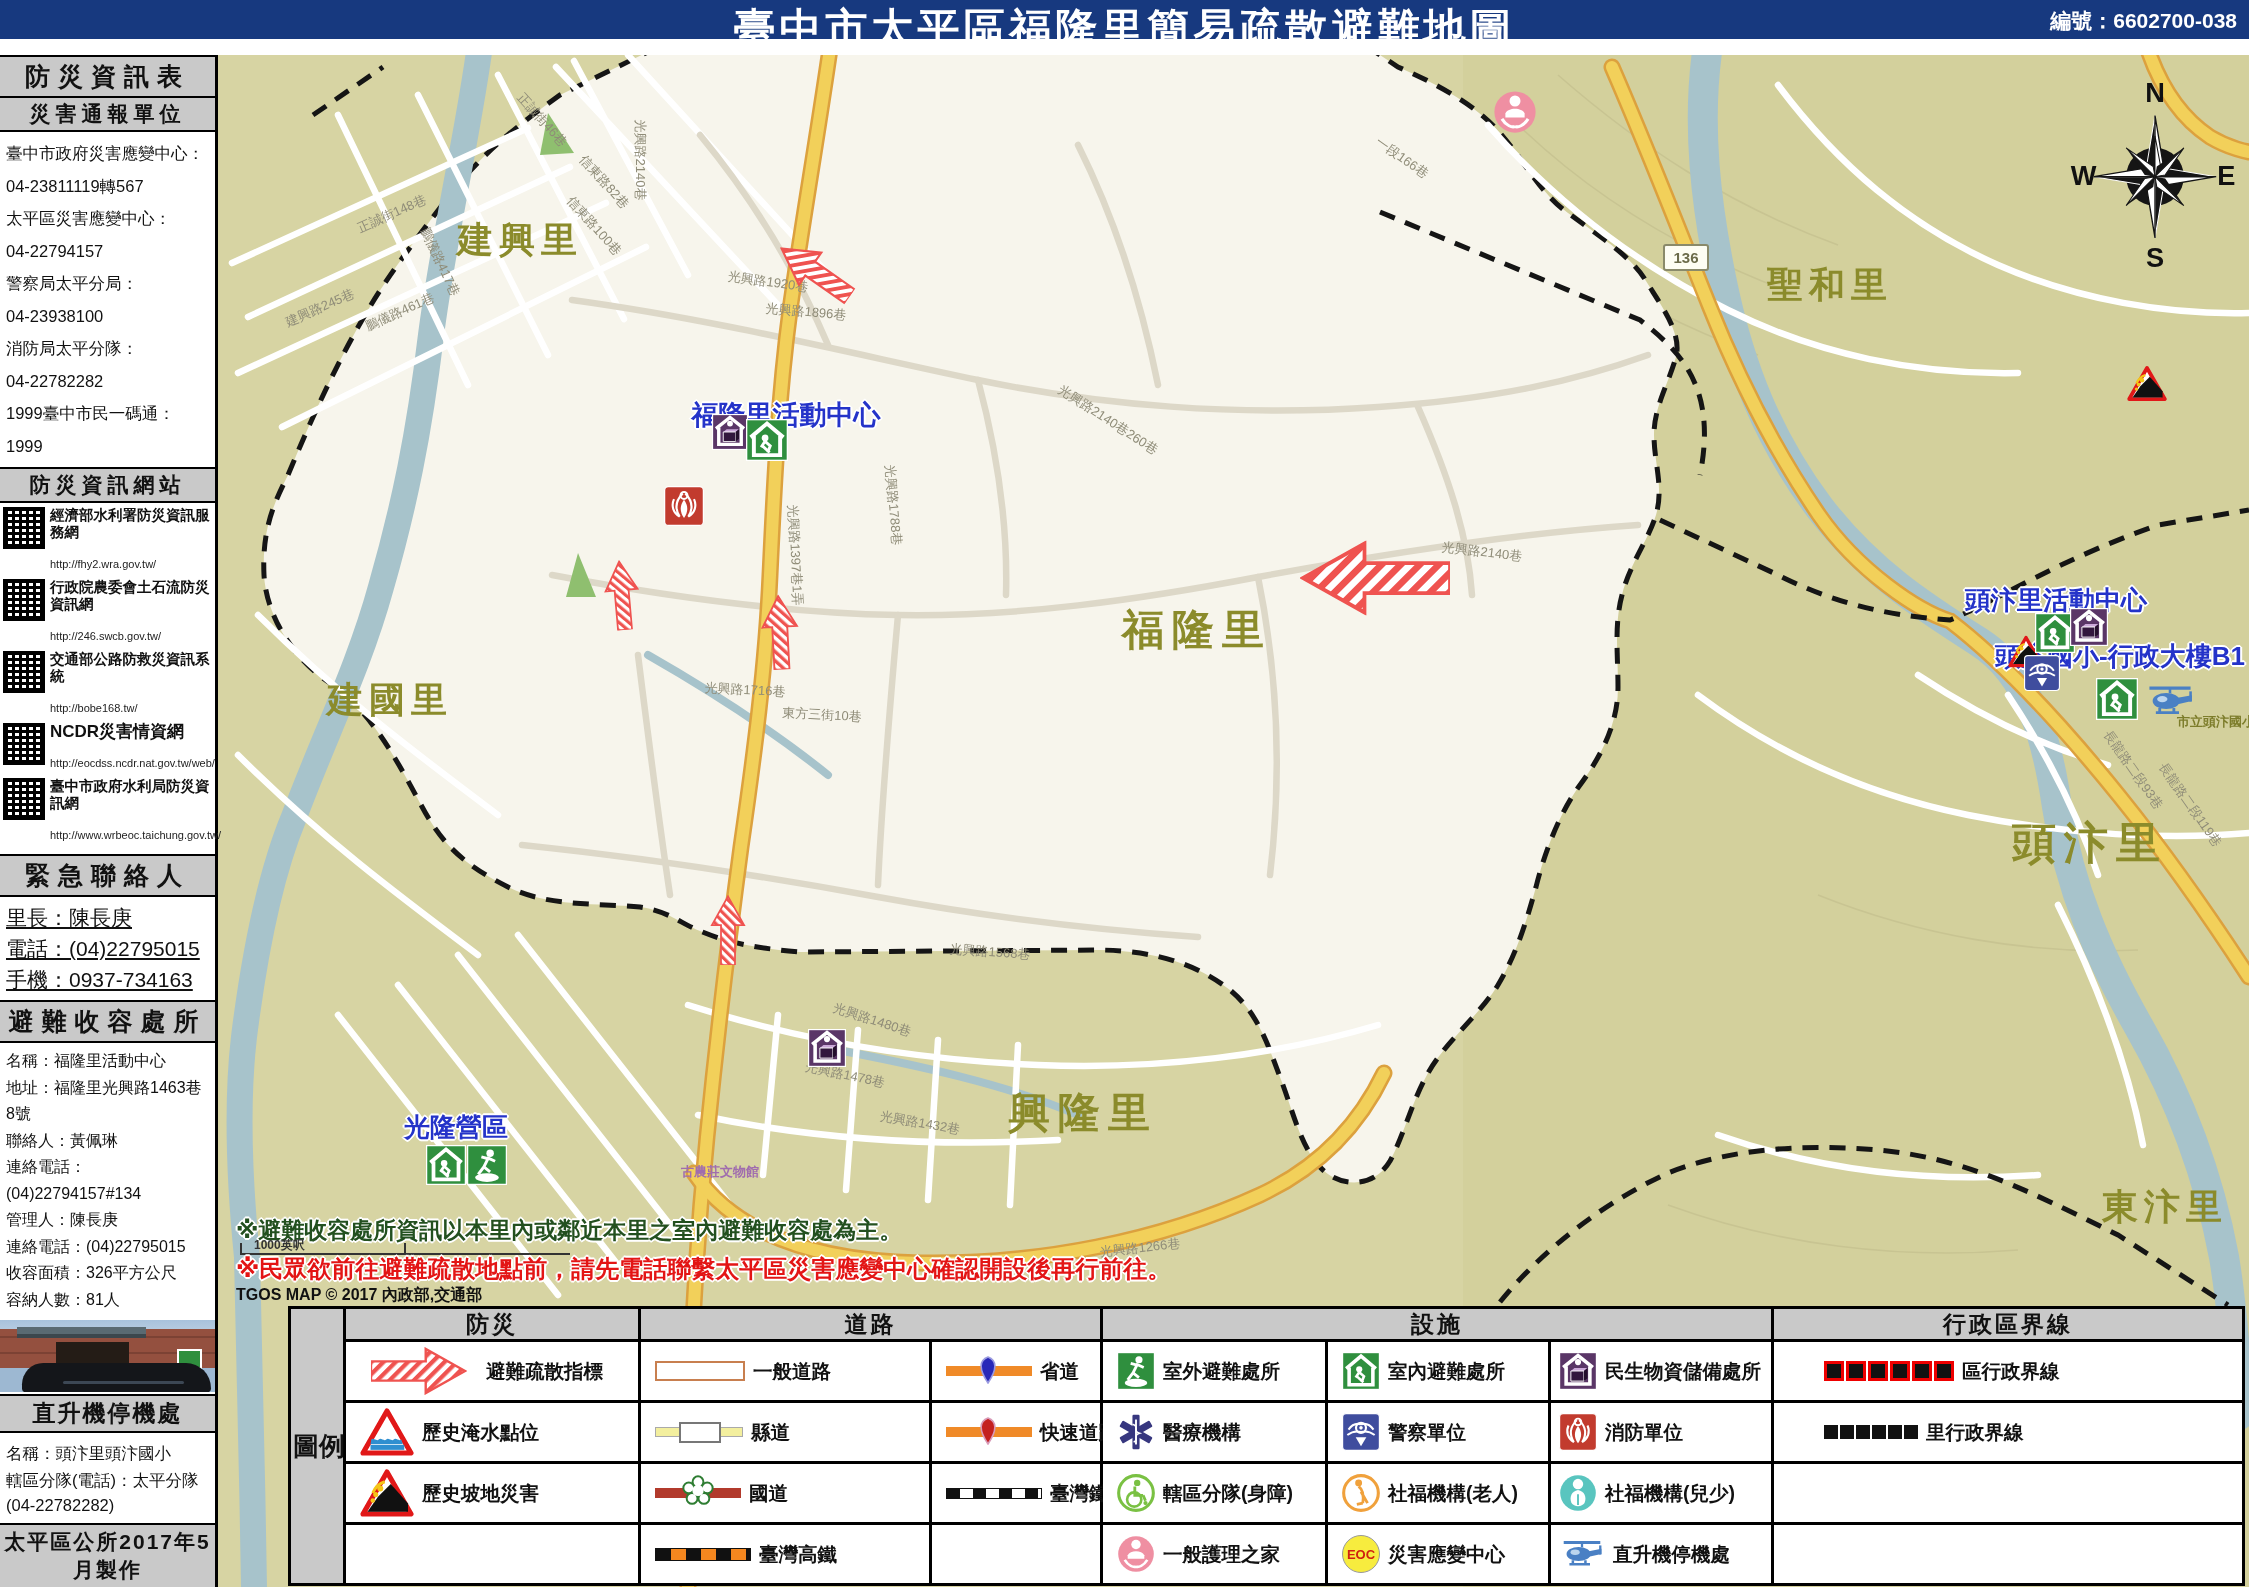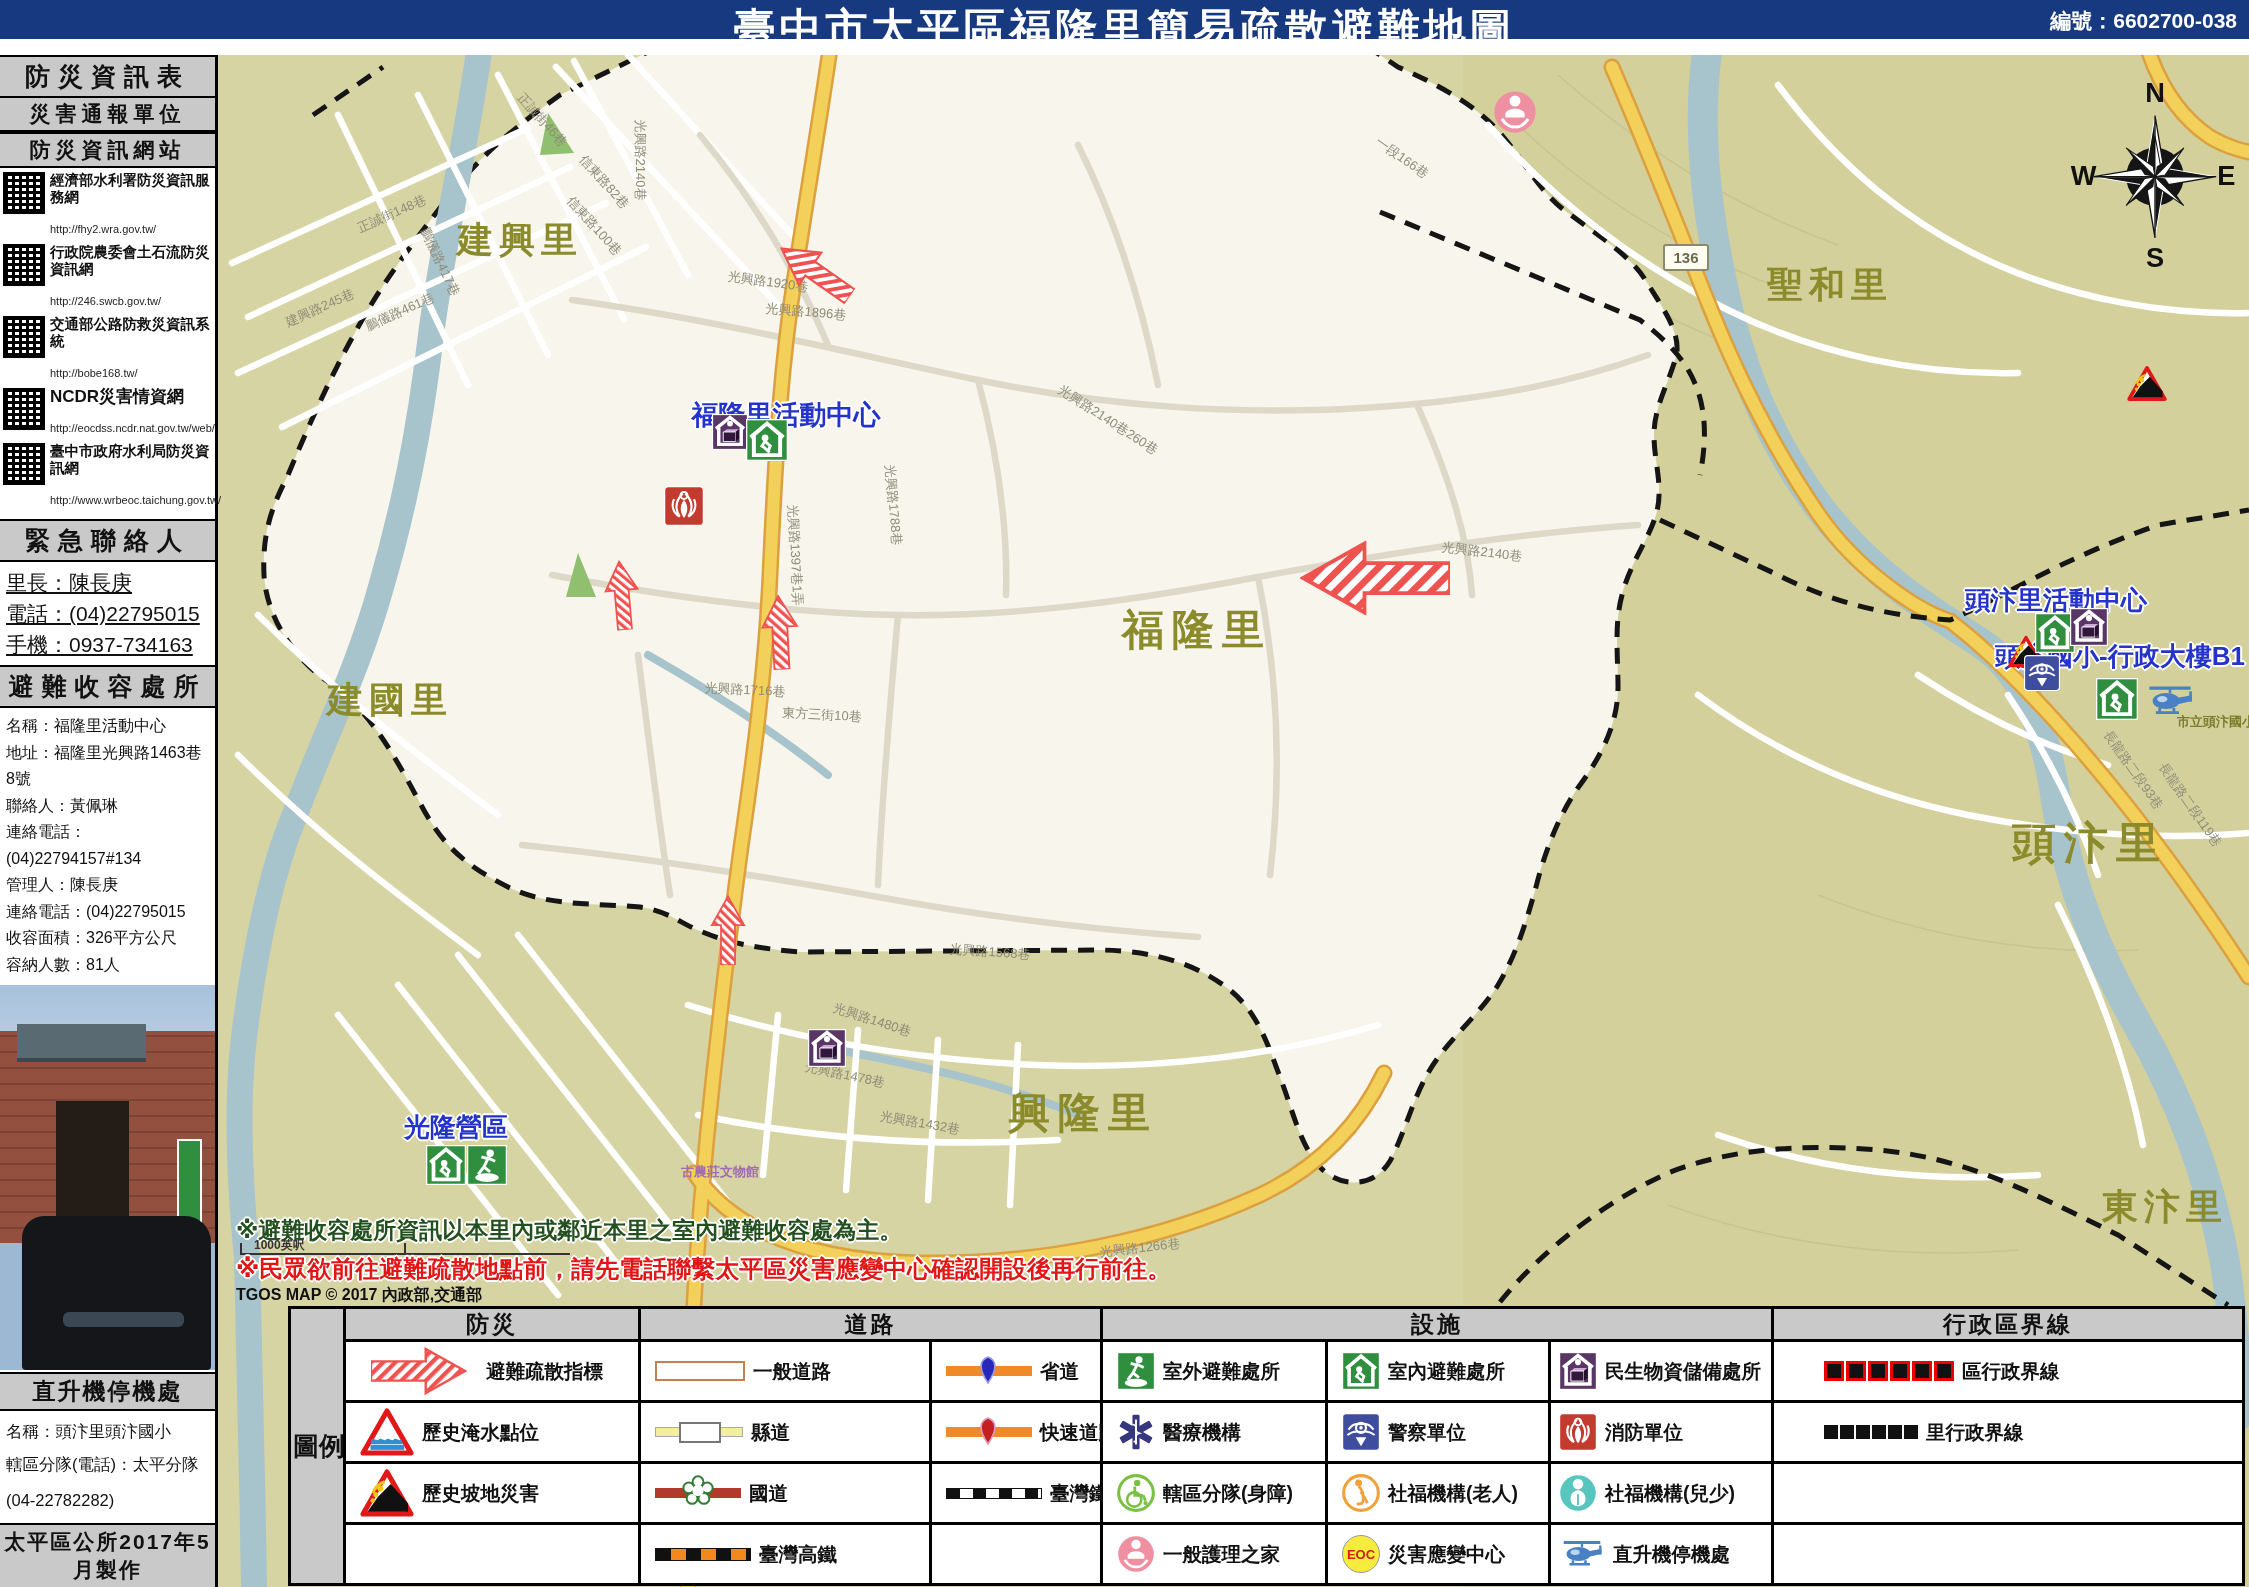--- a/index.html
+++ b/index.html
@@ -412,20 +412,31 @@
   </div>
 
   <div id="topbar">
     <div id="title">臺中市太平區福隆里簡易疏散避難地圖</div>
     <div id="code">編號：6602700-038</div>
   </div>
 
   <div id="sidebar">
     <div class="shead big">防災資訊表</div>
     <div class="shead mid" style="border-top:none">災害通報單位</div>
+    <div class="stext phones">
+      <div>臺中市政府災害應變中心：</div>
+      <div>04-23811119轉567</div>
+      <div>太平區災害應變中心：</div>
+      <div>04-22794157</div>
+      <div>警察局太平分局：</div>
+      <div>04-23938100</div>
+      <div>消防局太平分隊：</div>
+      <div>04-22782282</div>
+      <div>1999臺中市民一碼通：1999</div>
+    </div>
     <div class="shead mid">防災資訊網站</div>
     <div class="sites">
       <div class="site">
         <div class="qr"></div>
         <div class="sitetxt">
             <div class="sitename">經濟部水利署防災資訊服務網</div>
         <div class="siteurl">http://fhy2.wra.gov.tw/</div>
           </div>
       </div>
       <div class="site">
@@ -480,21 +491,21 @@
         <div class="ph-awning"></div>
       <div class="ph-door"></div>
         <div class="ph-sign"></div>
       <div class="ph-car">
           <div class="ph-carwin"></div>
         </div>
     </div>
     <div class="shead mid" style="letter-spacing:2px;font-size:23px">直升機停機處</div>
     <div class="stext heli">
       <div>名稱：頭汴里頭汴國小</div>
-      <div style="line-height:36px">轄區分隊(電話)：太平分隊(04-22782282)</div>
+      <div style="line-height:25px">轄區分隊(電話)：太平分隊(04-22782282)</div>
     </div>
     <div class="shead big" id="sfoot">太平區公所2017年5月製作</div>
   </div>
 
   <div id="legend">
     <div class="lc" id="lgl">圖例</div>
     <div class="lc lh" style="grid-column:2;grid-row:1">防災</div>
     <div class="lc lh" style="grid-column:3/5;grid-row:1">道路</div>
     <div class="lc lh" style="grid-column:5/8;grid-row:1">設施</div>
     <div class="lc lh" style="grid-column:8;grid-row:1">行政區界線</div>

